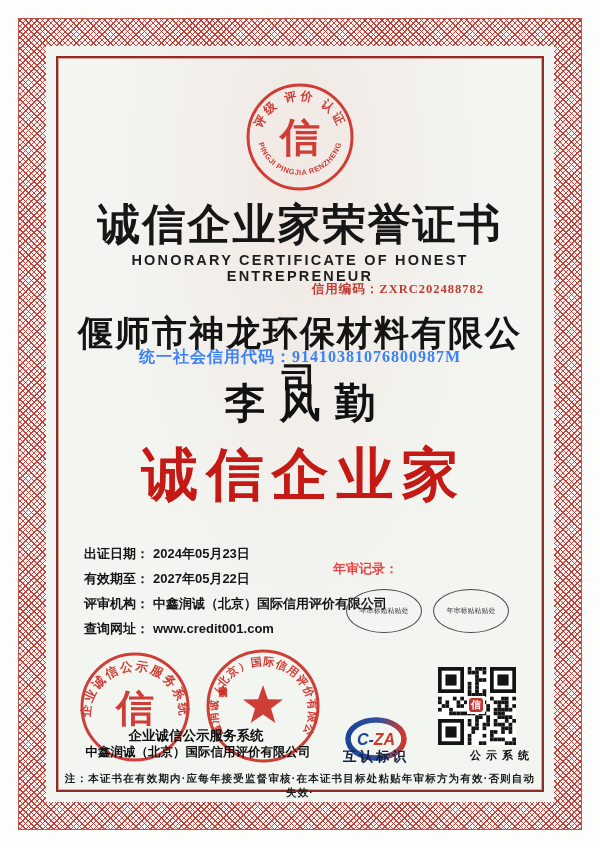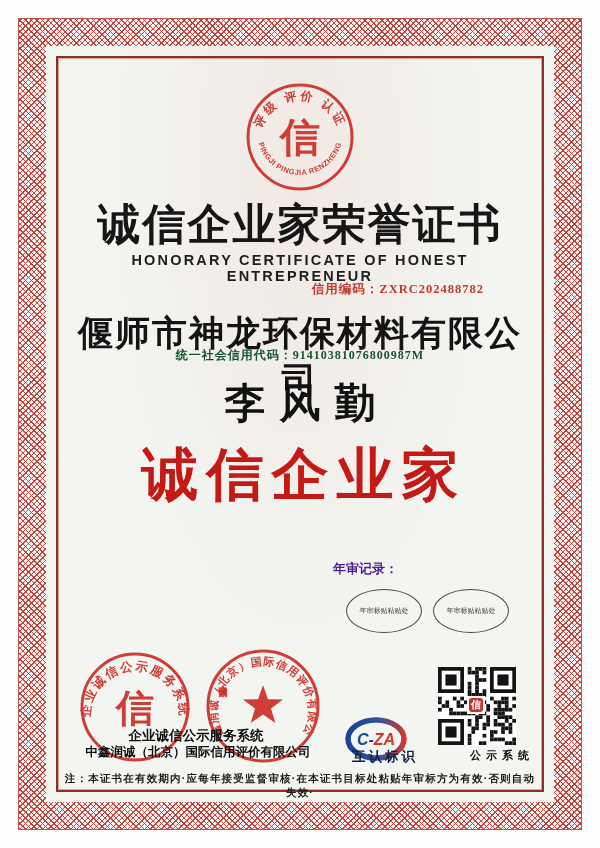--- a/index.html
+++ b/index.html
@@ -33,53 +33,53 @@
   .ctr{left:60px;right:60px;text-align:center;}
 
   .title{top:196px;font-size:43px;font-weight:bold;color:#161616;letter-spacing:2px;
          font-family:"Liberation Sans","DejaVu Sans",sans-serif;}
   .subtitle{top:252px;font-size:14.5px;font-weight:bold;color:#1e1e1e;letter-spacing:2.2px;
             font-family:"Liberation Sans","DejaVu Sans",sans-serif;}
   .credit-line{top:281px;left:0;right:116px;text-align:right;font-size:12.5px;font-weight:bold;
                color:#c23a30;letter-spacing:1px;padding-left:8px;}
   .company{top:310px;font-size:35px;font-weight:bold;color:#141414;letter-spacing:2px;
            font-family:"Liberation Sans","DejaVu Sans",sans-serif;}
-  .uscc{top:347px;font-size:12px;font-weight:bold;color:#14532d;letter-spacing:1px;}
+  .uscc{top:347px;font-size:16px;font-weight:bold;color:#3b82f6;letter-spacing:1px;}
   .person{top:376px;font-size:41px;font-weight:bold;color:#111;letter-spacing:14px;text-indent:14px;
           font-family:"Liberation Sans","DejaVu Sans",sans-serif;}
   .honor{top:437px;font-size:57px;font-weight:bold;color:#c41914;letter-spacing:8px;text-indent:8px;
          font-family:"Liberation Sans","DejaVu Sans",sans-serif;}
 
   .fields{left:84px;top:545px;font-size:13px;color:#151515;font-weight:bold;
           font-family:"Liberation Sans","DejaVu Sans",sans-serif;}
   .frow{margin-bottom:7px;white-space:nowrap;}
   .flabel{margin-right:4px;}
 
-  .ar-label{left:333px;top:560px;font-size:13px;font-weight:bold;color:#4c1d95;
+  .ar-label{left:333px;top:560px;font-size:13px;font-weight:bold;color:#ef4444;
             font-family:"Liberation Sans","DejaVu Sans",sans-serif;}
   .slot{top:589px;width:74px;height:42px;border:1.5px solid #4a4a4a;border-radius:50%;
         display:flex;align-items:center;justify-content:center;
         font-size:7px;color:#3c3c3c;background:transparent;}
   .slot1{left:346px;} .slot2{left:433px;}
 
   .seal{pointer-events:none;}
   .seal-top{left:245px;top:82px;width:110px;height:110px;opacity:.92;}
   .seal-left{left:79px;top:651px;width:112px;height:112px;opacity:.92;}
   .seal-right{left:205px;top:648px;width:116px;height:116px;opacity:.92;}
   .seal-vert{left:215px;top:678px;width:14px;height:56px;writing-mode:vertical-rl;
              font-size:9px;font-weight:bold;color:rgba(205,45,38,.8);letter-spacing:1px;
              font-family:"Liberation Sans","DejaVu Sans",sans-serif;}
 
   .footer-line1{left:60px;width:272px;top:727px;text-align:center;font-size:13.5px;font-weight:bold;
                 color:#101010;z-index:3;font-family:"Liberation Sans","DejaVu Sans",sans-serif;}
   .footer-line2{left:48px;width:300px;top:744px;text-align:center;font-size:12.5px;font-weight:bold;
                 color:#101010;z-index:3;font-family:"Liberation Sans","DejaVu Sans",sans-serif;}
 
   .cza{left:344px;top:716px;width:64px;height:46px;}
-  .cza-label{left:334px;width:84px;top:748px;text-align:right;font-size:13.5px;font-weight:bold;
+  .cza-label{left:334px;width:84px;top:748px;text-align:center;font-size:13.5px;font-weight:bold;
              color:#13203f;letter-spacing:3px;font-family:"Liberation Sans","DejaVu Sans",sans-serif;}
   .qr-wrap{left:438px;top:667px;width:78px;height:78px;background:#fff;padding:0;}
   .qr-logo{left:467px;top:696px;width:18px;height:18px;background:#fff;z-index:2;
            display:flex;align-items:center;justify-content:center;}
   .qr-logo span{display:flex;align-items:center;justify-content:center;width:14px;height:14px;
            background:#c2342c;color:#fff;font-size:10px;font-weight:bold;border-radius:3px;
            font-family:"Liberation Sans","DejaVu Sans",sans-serif;}
   .qr-label{left:434px;width:86px;top:748px;text-align:left;font-size:11px;font-weight:bold;
             color:#101010;letter-spacing:5px;font-family:"Liberation Sans","DejaVu Sans",sans-serif;margin-left:36px;}
 
@@ -122,20 +122,34 @@
   </div>
 
   <div class="abs ctr company">偃师市神龙环保材料有限公司</div>
   <div class="abs ctr uscc">
     <span>统一社会信用代码：</span><span>91410381076800987M</span>
   </div>
 
   <div class="abs ctr person">李风勤</div>
   <div class="abs ctr honor">诚信企业家</div>
 
+  <div class="abs fields">
+    <div class="frow">
+      <span class="flabel">出证日期：</span><span>2024年05月23日</span>
+    </div>
+    <div class="frow">
+      <span class="flabel">有效期至：</span><span>2027年05月22日</span>
+    </div>
+    <div class="frow">
+      <span class="flabel">评审机构：</span><span>中鑫润诚（北京）国际信用评价有限公司</span>
+    </div>
+    <div class="frow">
+      <span class="flabel">查询网址：</span><span>www.credit001.com</span>
+    </div>
+  </div>
 
   <div class="abs ar-label">年审记录：</div>
   <div class="abs slot slot1">年审标贴粘贴处</div>
   <div class="abs slot slot2">年审标贴粘贴处</div>
 
   <div class="abs seal seal-left">
     <svg viewBox="0 0 112 112" width="112" height="112">
       <defs>
           <path id="arcL" d="M 12,74 A 45,45 0 1 1 100,74" fill="none"></path>
         </defs>

